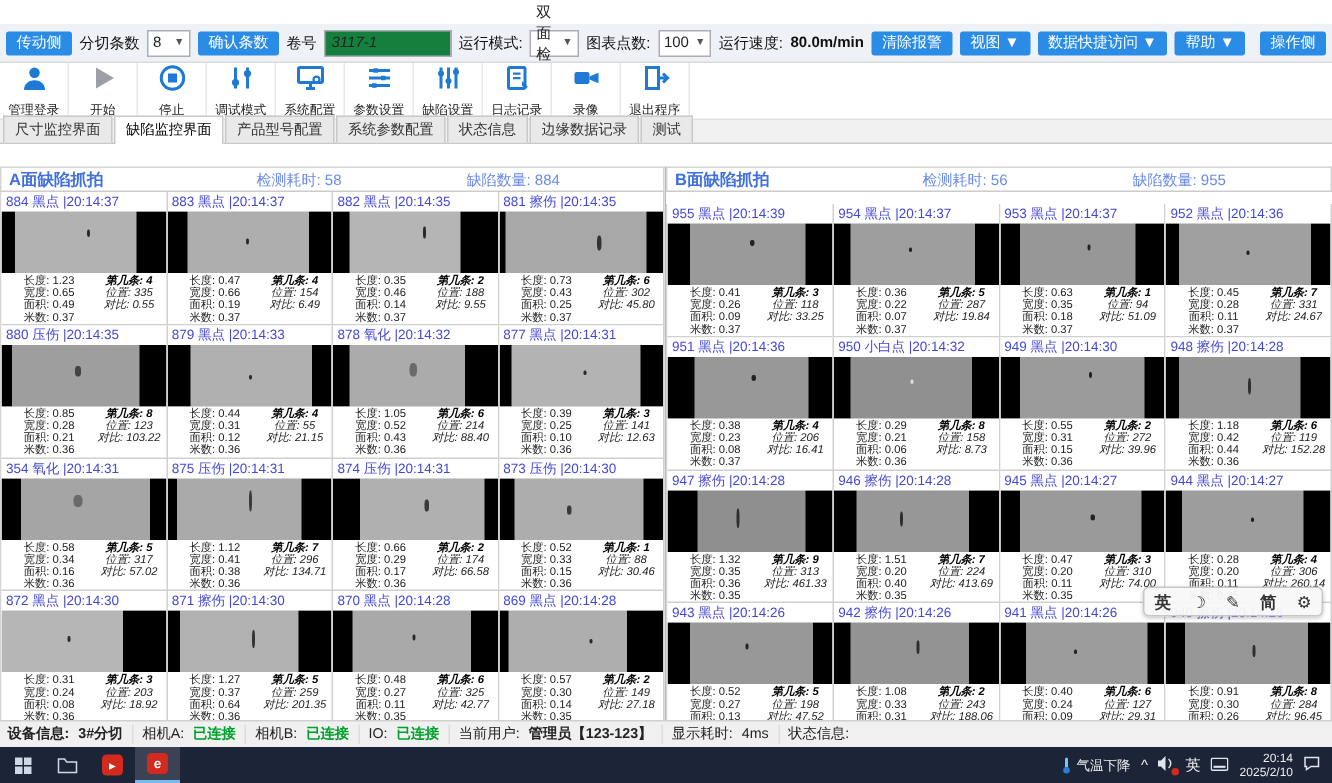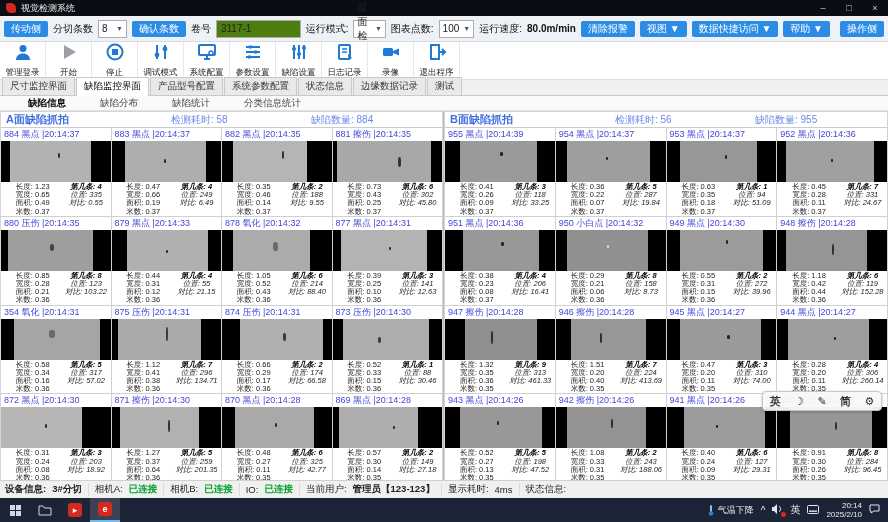--- a/index.html
+++ b/index.html
@@ -12,40 +12,40 @@
   .titlebar .spacer{flex:1;}
   .winbtn{width:26px;height:16px;display:flex;align-items:center;justify-content:center;color:#cfcfcf;font-size:9px;}
 
   
   .toolbar1{position:absolute;left:0;top:16px;width:888px;height:26px;background:#eef1f5;border-bottom:1px solid #d7dade;display:flex;align-items:center;gap:5px;padding:0 4px;font-size:10px;color:#222;}
   .bluebtn{background:#2b8ce6;color:#fff;border:none;border-radius:2px;font-size:10px;padding:3px 7px;line-height:1;white-space:nowrap;}
   .tb-label{white-space:nowrap;color:#111;}
   .tb-strong{font-weight:bold;}
   .selectbox{background:#fff;border:1px solid #abadb3;height:18px;display:flex;align-items:center;justify-content:space-between;padding:0 3px;font-size:10px;color:#222;}
   .selectbox .caret{font-size:7px;color:#555;margin-left:4px;}
-  .textinput{background:#4d7c0f;border:1px solid #abadb3;height:18px;padding:0 4px;font-size:10px;color:#222;display:flex;align-items:center;}
+  .textinput{background:#15803d;border:1px solid #abadb3;height:18px;padding:0 4px;font-size:10px;color:#222;display:flex;align-items:center;font-style:italic;}
 
   
   .toolbar2{position:absolute;left:0;top:42px;width:888px;height:38px;background:#fff;border-bottom:1px solid #e0e0e0;display:flex;align-items:stretch;}
   .icobtn{width:46px;display:flex;flex-direction:column;align-items:center;justify-content:center;gap:1px;border-right:1px solid #e8e8e8;cursor:pointer;}
   .icobtn svg{width:20px;height:20px;}
   .icobtn .lbl{font-size:8.5px;color:#222;white-space:nowrap;}
 
   
   .tabs{position:absolute;left:0;top:80px;width:888px;height:16px;background:#f0f0f0;display:flex;align-items:flex-end;padding-left:2px;border-bottom:1px solid #c9c9c9;}
   .tab{font-size:9.5px;color:#333;padding:2px 7px;border:1px solid #c9c9c9;border-bottom:none;background:#e9e9e9;margin-right:1px;white-space:nowrap;}
   .tab.active{background:#fff;color:#000;position:relative;top:1px;padding-bottom:3px;}
   .subtabs{position:absolute;left:0;top:96px;width:888px;height:15px;background:#fafafa;display:flex;align-items:center;gap:2px;padding-left:12px;border-bottom:1px solid #e2e2e2;}
   .subtab{font-size:9.5px;color:#444;padding:1px 16px;white-space:nowrap;}
   .subtab.active{color:#000;font-weight:bold;}
 
   
   .main{position:absolute;left:0;top:111px;width:888px;height:369px;display:flex;}
   .panel{width:444px;height:369px;border-right:1px solid #bbb;display:flex;flex-direction:column;}
-  .panel:last-child{border-right:none;}
+  .panel:last-child{border-right:none;gap:8px;}
   .panel-head{height:19px;display:flex;align-items:center;border:1px solid #d5d5d5;border-bottom:1px solid #ccc;background:#fff;}
   .panel-title{font-size:11px;font-weight:bold;color:#3f6fe0;padding-left:5px;width:170px;}
   .panel-elapsed{font-size:10px;color:#6a8ae8;width:140px;}
   .panel-count{font-size:10px;color:#6a8ae8;}
   .grid{flex:1;display:grid;grid-template-columns:repeat(4,1fr);grid-template-rows:repeat(4,1fr);border-left:1px solid #d5d5d5;}
   .cell{border-right:1px solid #d0d0d0;border-bottom:1px solid #d0d0d0;display:flex;flex-direction:column;overflow:hidden;background:#fff;}
   .cell-head{height:13px;line-height:13px;font-size:9px;color:#4347d8;padding-left:3px;white-space:nowrap;overflow:hidden;}
   .cell-img{position:relative;height:41px;overflow:hidden;}
   .cell-img .bar{position:absolute;top:0;height:100%;background:#000;}
   .cell-img .mark{position:absolute;border-radius:40%;}
@@ -77,28 +77,20 @@
 
   
   .imebar{position:absolute;left:762px;top:391px;width:120px;height:20px;background:rgba(248,248,248,.95);border:1px solid #c7c7c7;border-radius:4px;box-shadow:0 1px 3px rgba(0,0,0,.25);display:flex;align-items:center;justify-content:space-around;font-size:11px;color:#333;z-index:5;}
   .imebar .it{font-weight:bold;}
 </style>
 </head>
 <body>
 
 <div id="app">
 
-  <div class="titlebar">
-    <div class="appicon"></div>
-    <span>视觉检测系统</span>
-    <div class="spacer"></div>
-    <div class="winbtn">–</div>
-    <div class="winbtn">□</div>
-    <div class="winbtn close">×</div>
-  </div>
 
   <div class="toolbar1">
     <button class="bluebtn">传动侧</button>
     <span class="tb-label">分切条数</span>
     <div class="selectbox" style="width:58px;">
         <span>8</span>
         <span class="caret">▼</span>
       </div>
     <button class="bluebtn">确认条数</button>
     <span class="tb-label">卷号</span>
@@ -204,26 +196,20 @@
 
   <div class="tabs" id="tabs">
       <span class="tab">尺寸监控界面</span>
       <span class="tab active">缺陷监控界面</span>
       <span class="tab">产品型号配置</span>
       <span class="tab">系统参数配置</span>
       <span class="tab">状态信息</span>
       <span class="tab">边缘数据记录</span>
       <span class="tab">测试</span>
     </div>
-  <div class="subtabs" id="subtabs">
-      <span class="subtab active">缺陷信息</span>
-      <span class="subtab">缺陷分布</span>
-      <span class="subtab">缺陷统计</span>
-      <span class="subtab">分类信息统计</span>
-    </div>
 
   <div class="main" id="main">
       <section class="panel">
         <div class="panel-head">
           <span class="panel-title">A面缺陷抓拍</span>
           <span class="panel-elapsed">检测耗时: 58</span>
           <span class="panel-count">缺陷数量: 884</span>
         </div>
         <div class="grid">
           <div class="cell">
@@ -256,21 +242,21 @@
             </div>
             <div class="cell-info">
               <div class="info-col-l">
                 <div>长度: 0.47</div>
                 <div>宽度: 0.66</div>
                 <div>面积: 0.19</div>
                 <div>米数: 0.37</div>
               </div>
               <div class="info-col-r">
                 <div class="info-strip">第几条: 4</div>
-                <div>位置: 249</div>
+                <div>位置: 154</div>
                 <div>对比: 6.49</div>
               </div>
             </div>
           </div>
           <div class="cell">
             <div class="cell-head">882 黑点 |20:14:35</div>
             <div class="cell-img" style="background: rgb(181, 181, 181);">
               <div class="bar" style="left: 0px; width: 10%;"></div>
               <div class="bar" style="right: 0px; width: 22%;"></div>
               <div class="mark" style="left: 55%; top: 25%; width: 2px; height: 8px; background: rgb(42, 42, 42);"></div>

